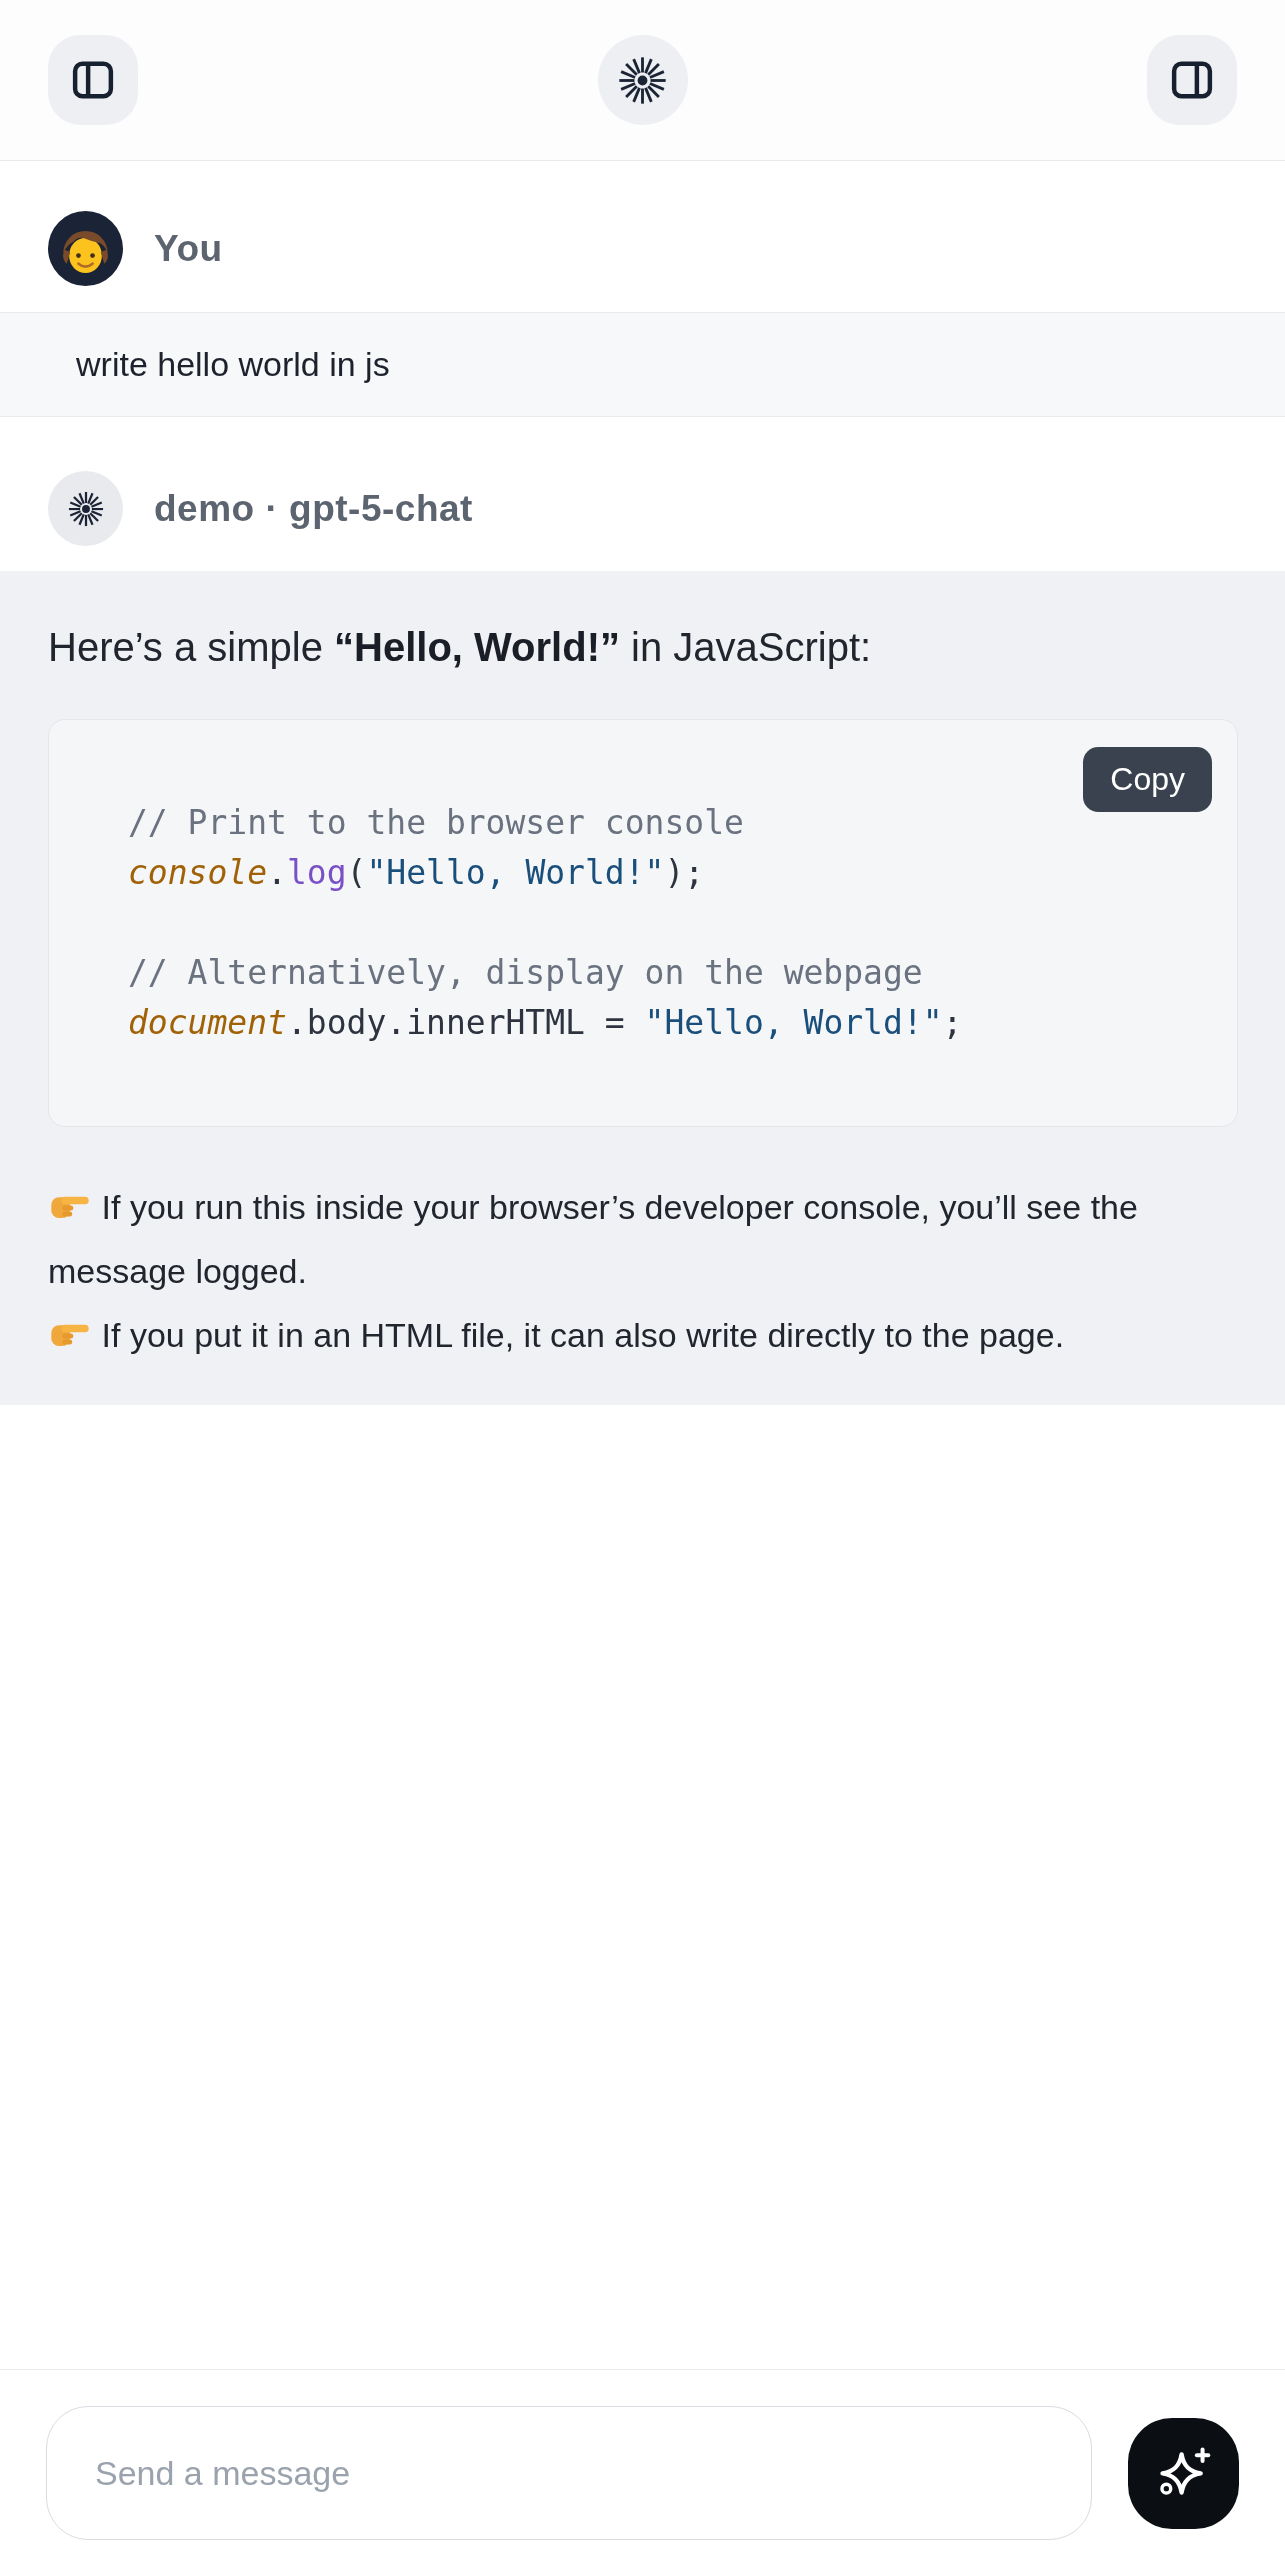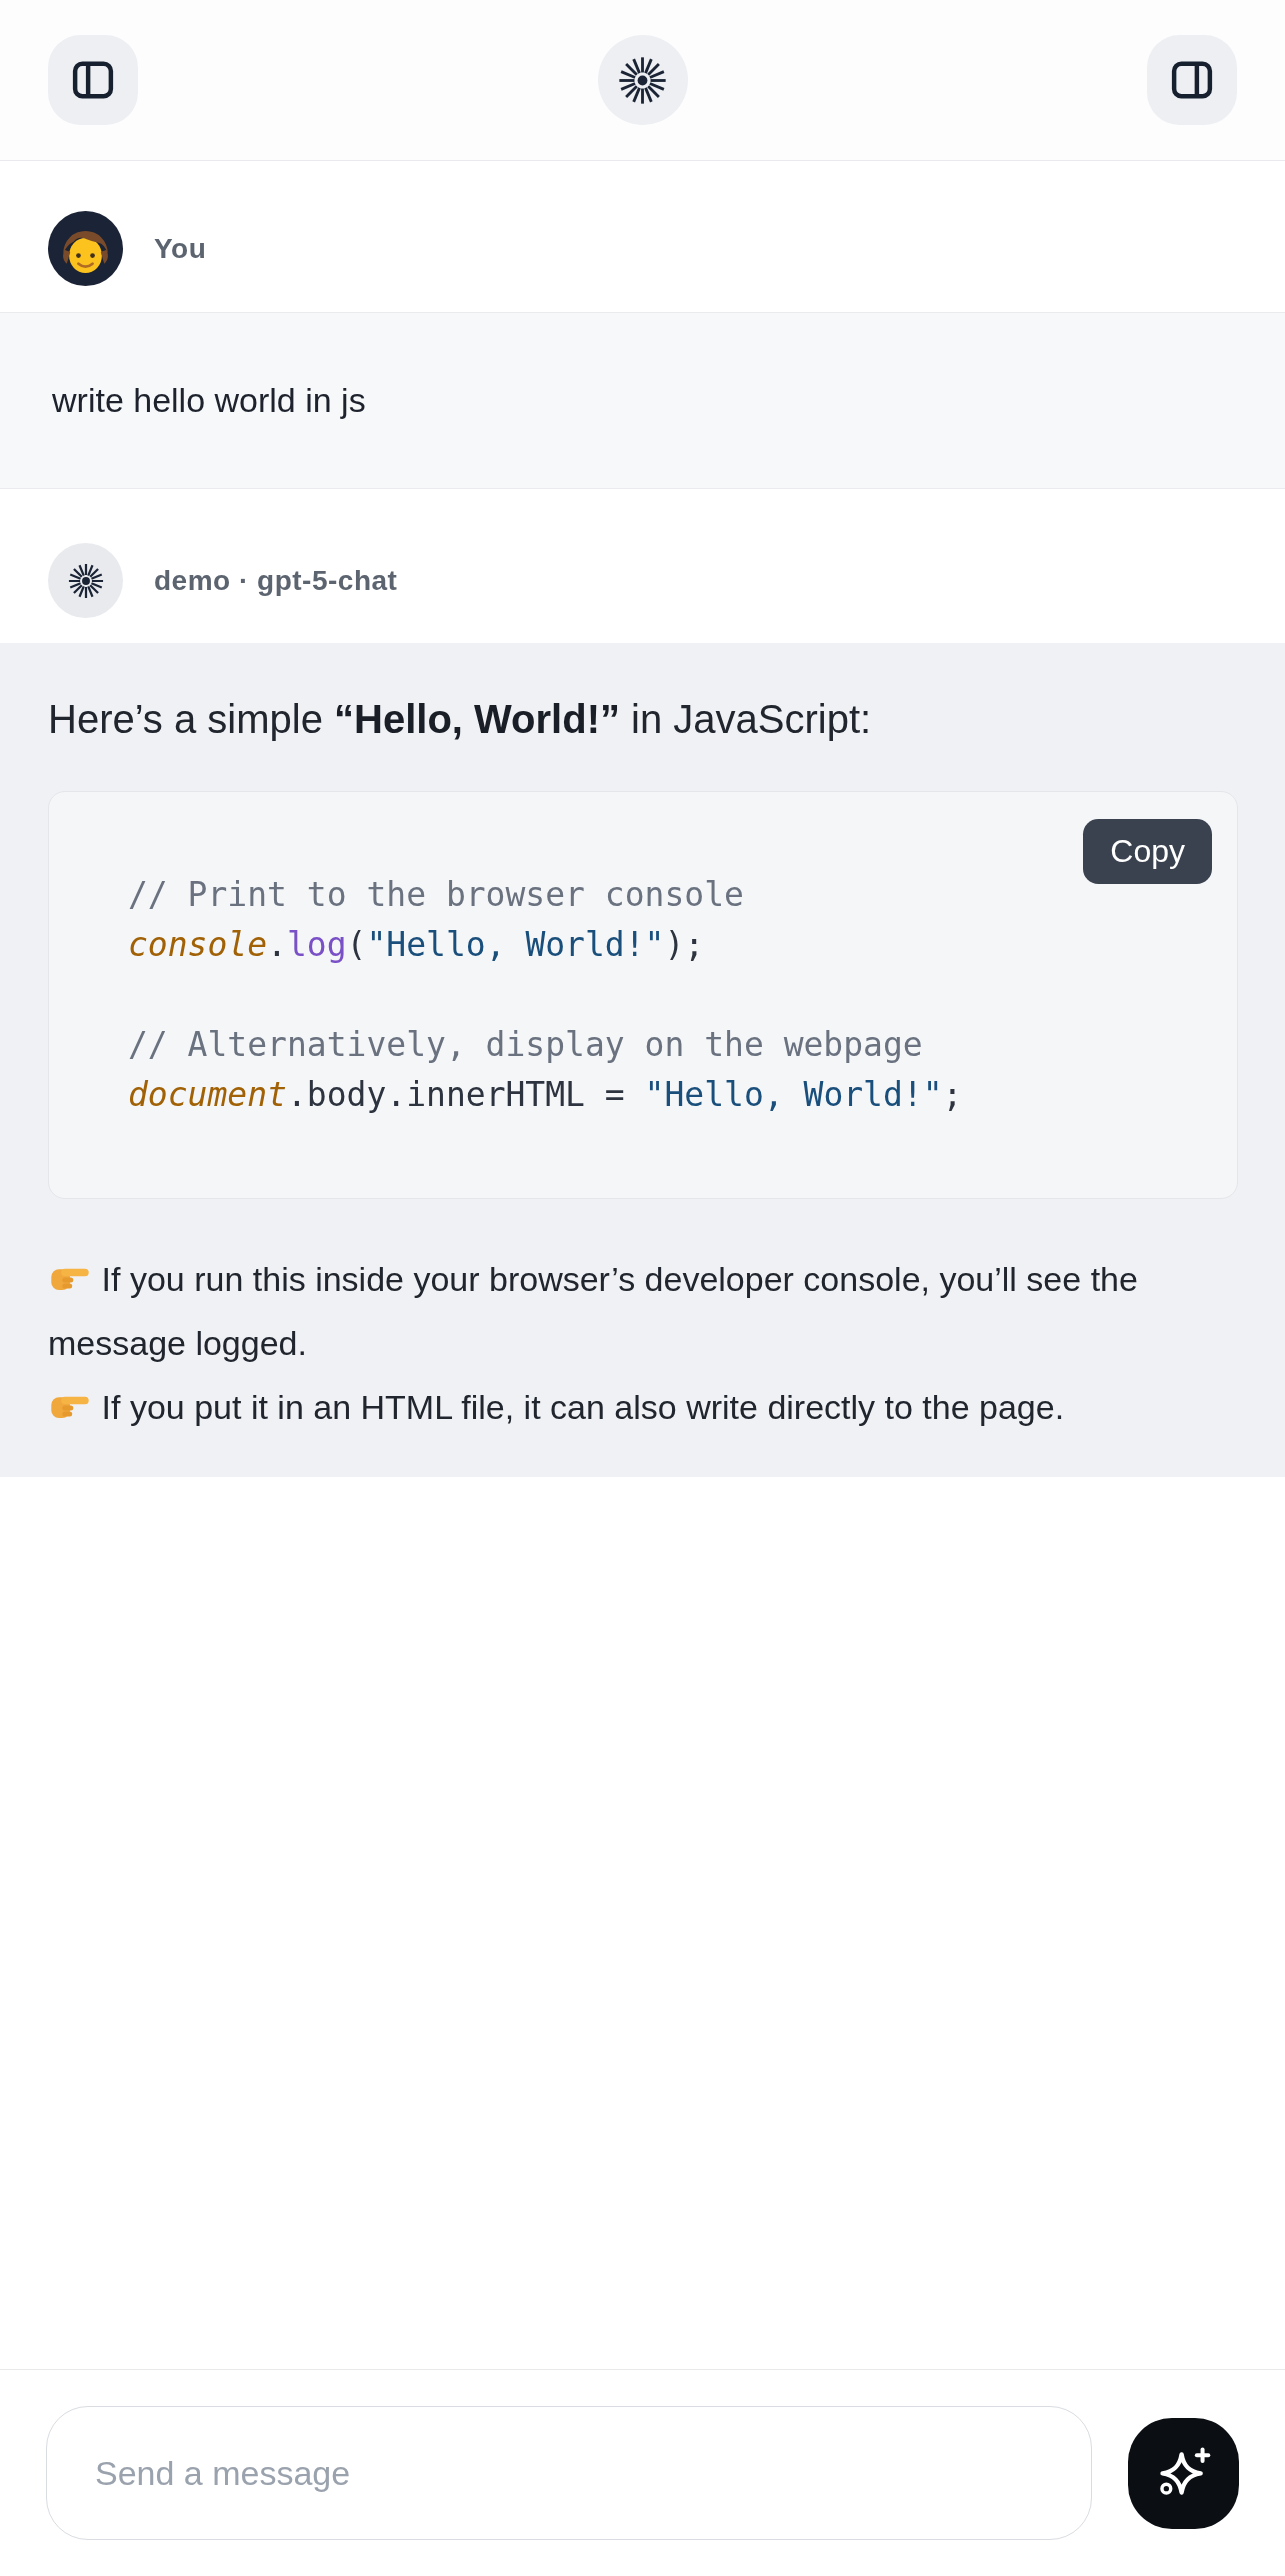--- a/index.html
+++ b/index.html
@@ -28,27 +28,27 @@
   
   .msg-head { display:flex; align-items:center; gap:31px; padding-left:48px; }
   .msg-head.user-head { margin-top:50px; margin-bottom:26px; }
   .msg-head.assistant-head { margin-top:54px; margin-bottom:25px; }
   .avatar {
     width:75px; height:75px; border-radius:50%; flex:0 0 auto;
     display:flex; align-items:center; justify-content:center; overflow:hidden;
   }
   .avatar.user-av { background:#1b2336; }
   .avatar.bot-av  { background:#e8eaee; }
-  .sender-label { font-size:28px; font-weight:700; color:#5c6470; letter-spacing:0.5px; }
+  .sender-label { font-size:37px; font-weight:700; color:#5c6470; letter-spacing:0.5px; }
 
   
   .user-band {
     background:#f7f8fa;
     border-top:1.9px solid #e9ebee; border-bottom:1.9px solid #e9ebee;
-    padding:34px 52px; height:177px; display:flex; align-items:center;
+    padding:34px 76px; height:105px; display:flex; align-items:center;
   }
   .user-band p { font-size:34px; color:#1d222c; }
 
   
   .response-section {
     background:#f0f1f4; padding:44px 46px 38px 48px;
   }
   .para { font-size:40px; line-height:64px; color:#20252e; max-width:1186px; }
   .para b { font-weight:700; color:#191e27; }
 

